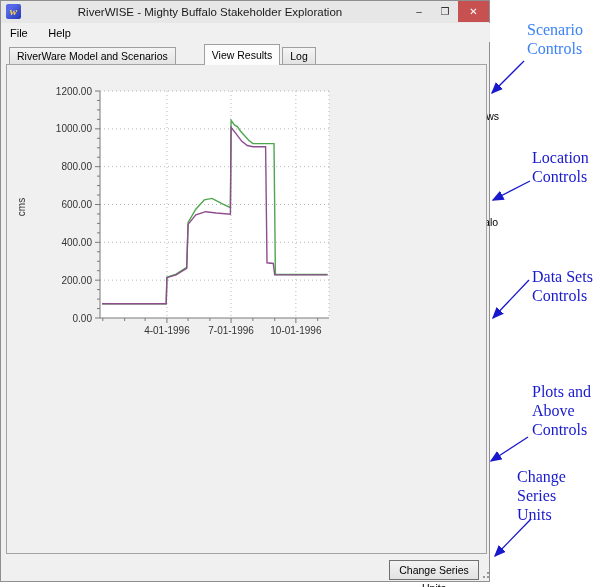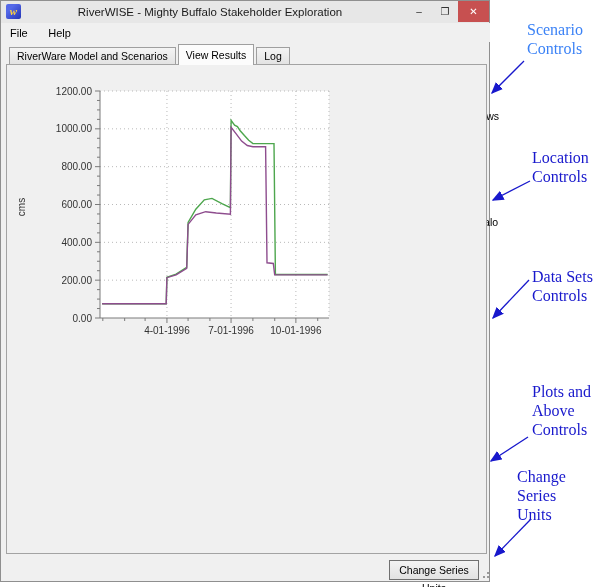--- a/index.html
+++ b/index.html
@@ -21,21 +21,21 @@
   .cap-max{left:431px;width:26px;}
   .cap-close{left:457px;width:31px;background:#c75050;color:#fff;font-weight:bold;}
   .menubar{position:absolute;left:1px;top:22px;width:488px;height:19px;background:#f0f0f0;}
   .menu-item{display:inline-block;padding:2px 8px;font-size:11px;color:#000;}
 
   
   .tabbar{position:absolute;left:8px;top:44px;height:20px;display:flex;align-items:flex-end;}
   .tab{height:17px;line-height:17px;padding:0 7px;font-size:10.5px;margin-right:2px;
       background:linear-gradient(#f4f4f4,#e2e2e2);border:1px solid #9f9f9f;border-bottom:none;
       color:#000;white-space:nowrap;}
-  .tab.active{height:20px;line-height:20px;background:#fcfcfc;position:relative;z-index:3;}
+  .tab.active{height:20px;line-height:20px;background:#fcfcfc;position:relative;z-index:3;margin-left:26px;}
   .tabpage{position:absolute;left:5px;top:63px;width:481px;height:490px;background:#f0f0f0;
       border:1px solid #a3a3a3;box-sizing:border-box;z-index:1;}
 
   
   .scrollarea-left{position:absolute;left:8px;top:68px;width:345px;height:479px;
       background:#f0f0f0;border:1px solid #b4b4b4;box-sizing:border-box;}
   .groupbox{position:absolute;border:1px solid #d4d4d4;box-sizing:border-box;background:transparent;}
   .gb-title{position:absolute;font-size:10.5px;background:#f0f0f0;padding:0 3px;white-space:nowrap;}
 
   

